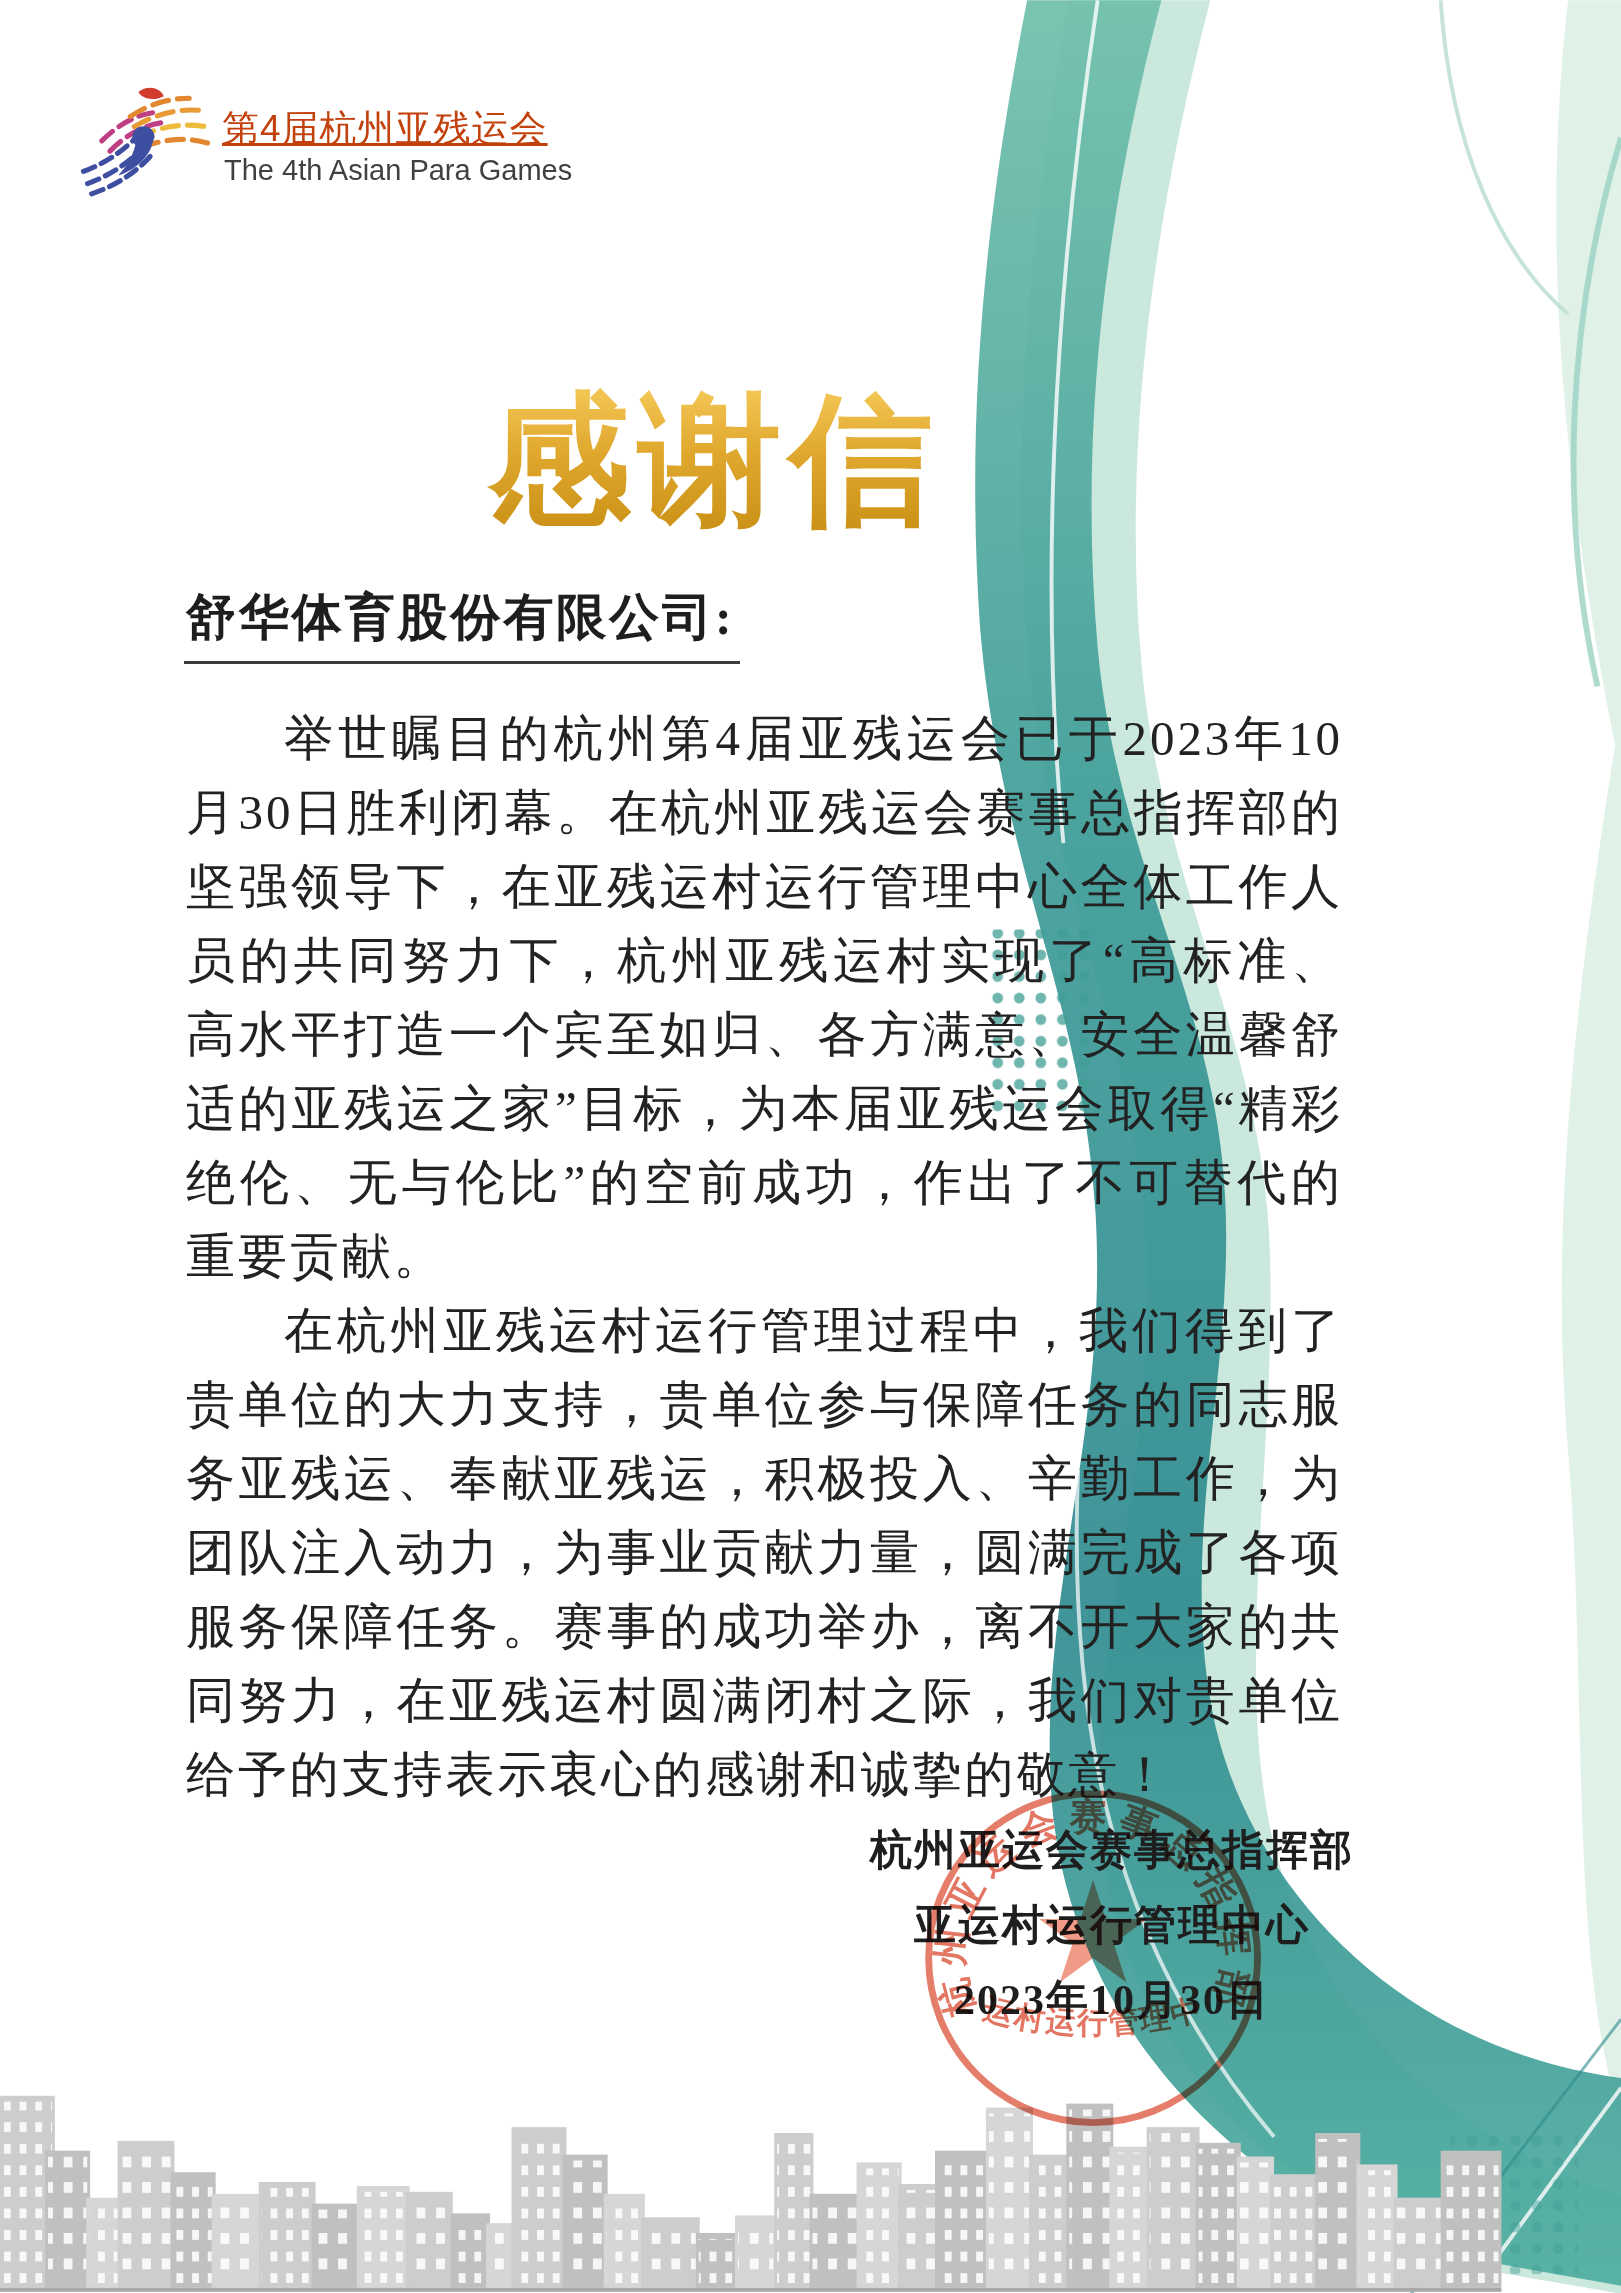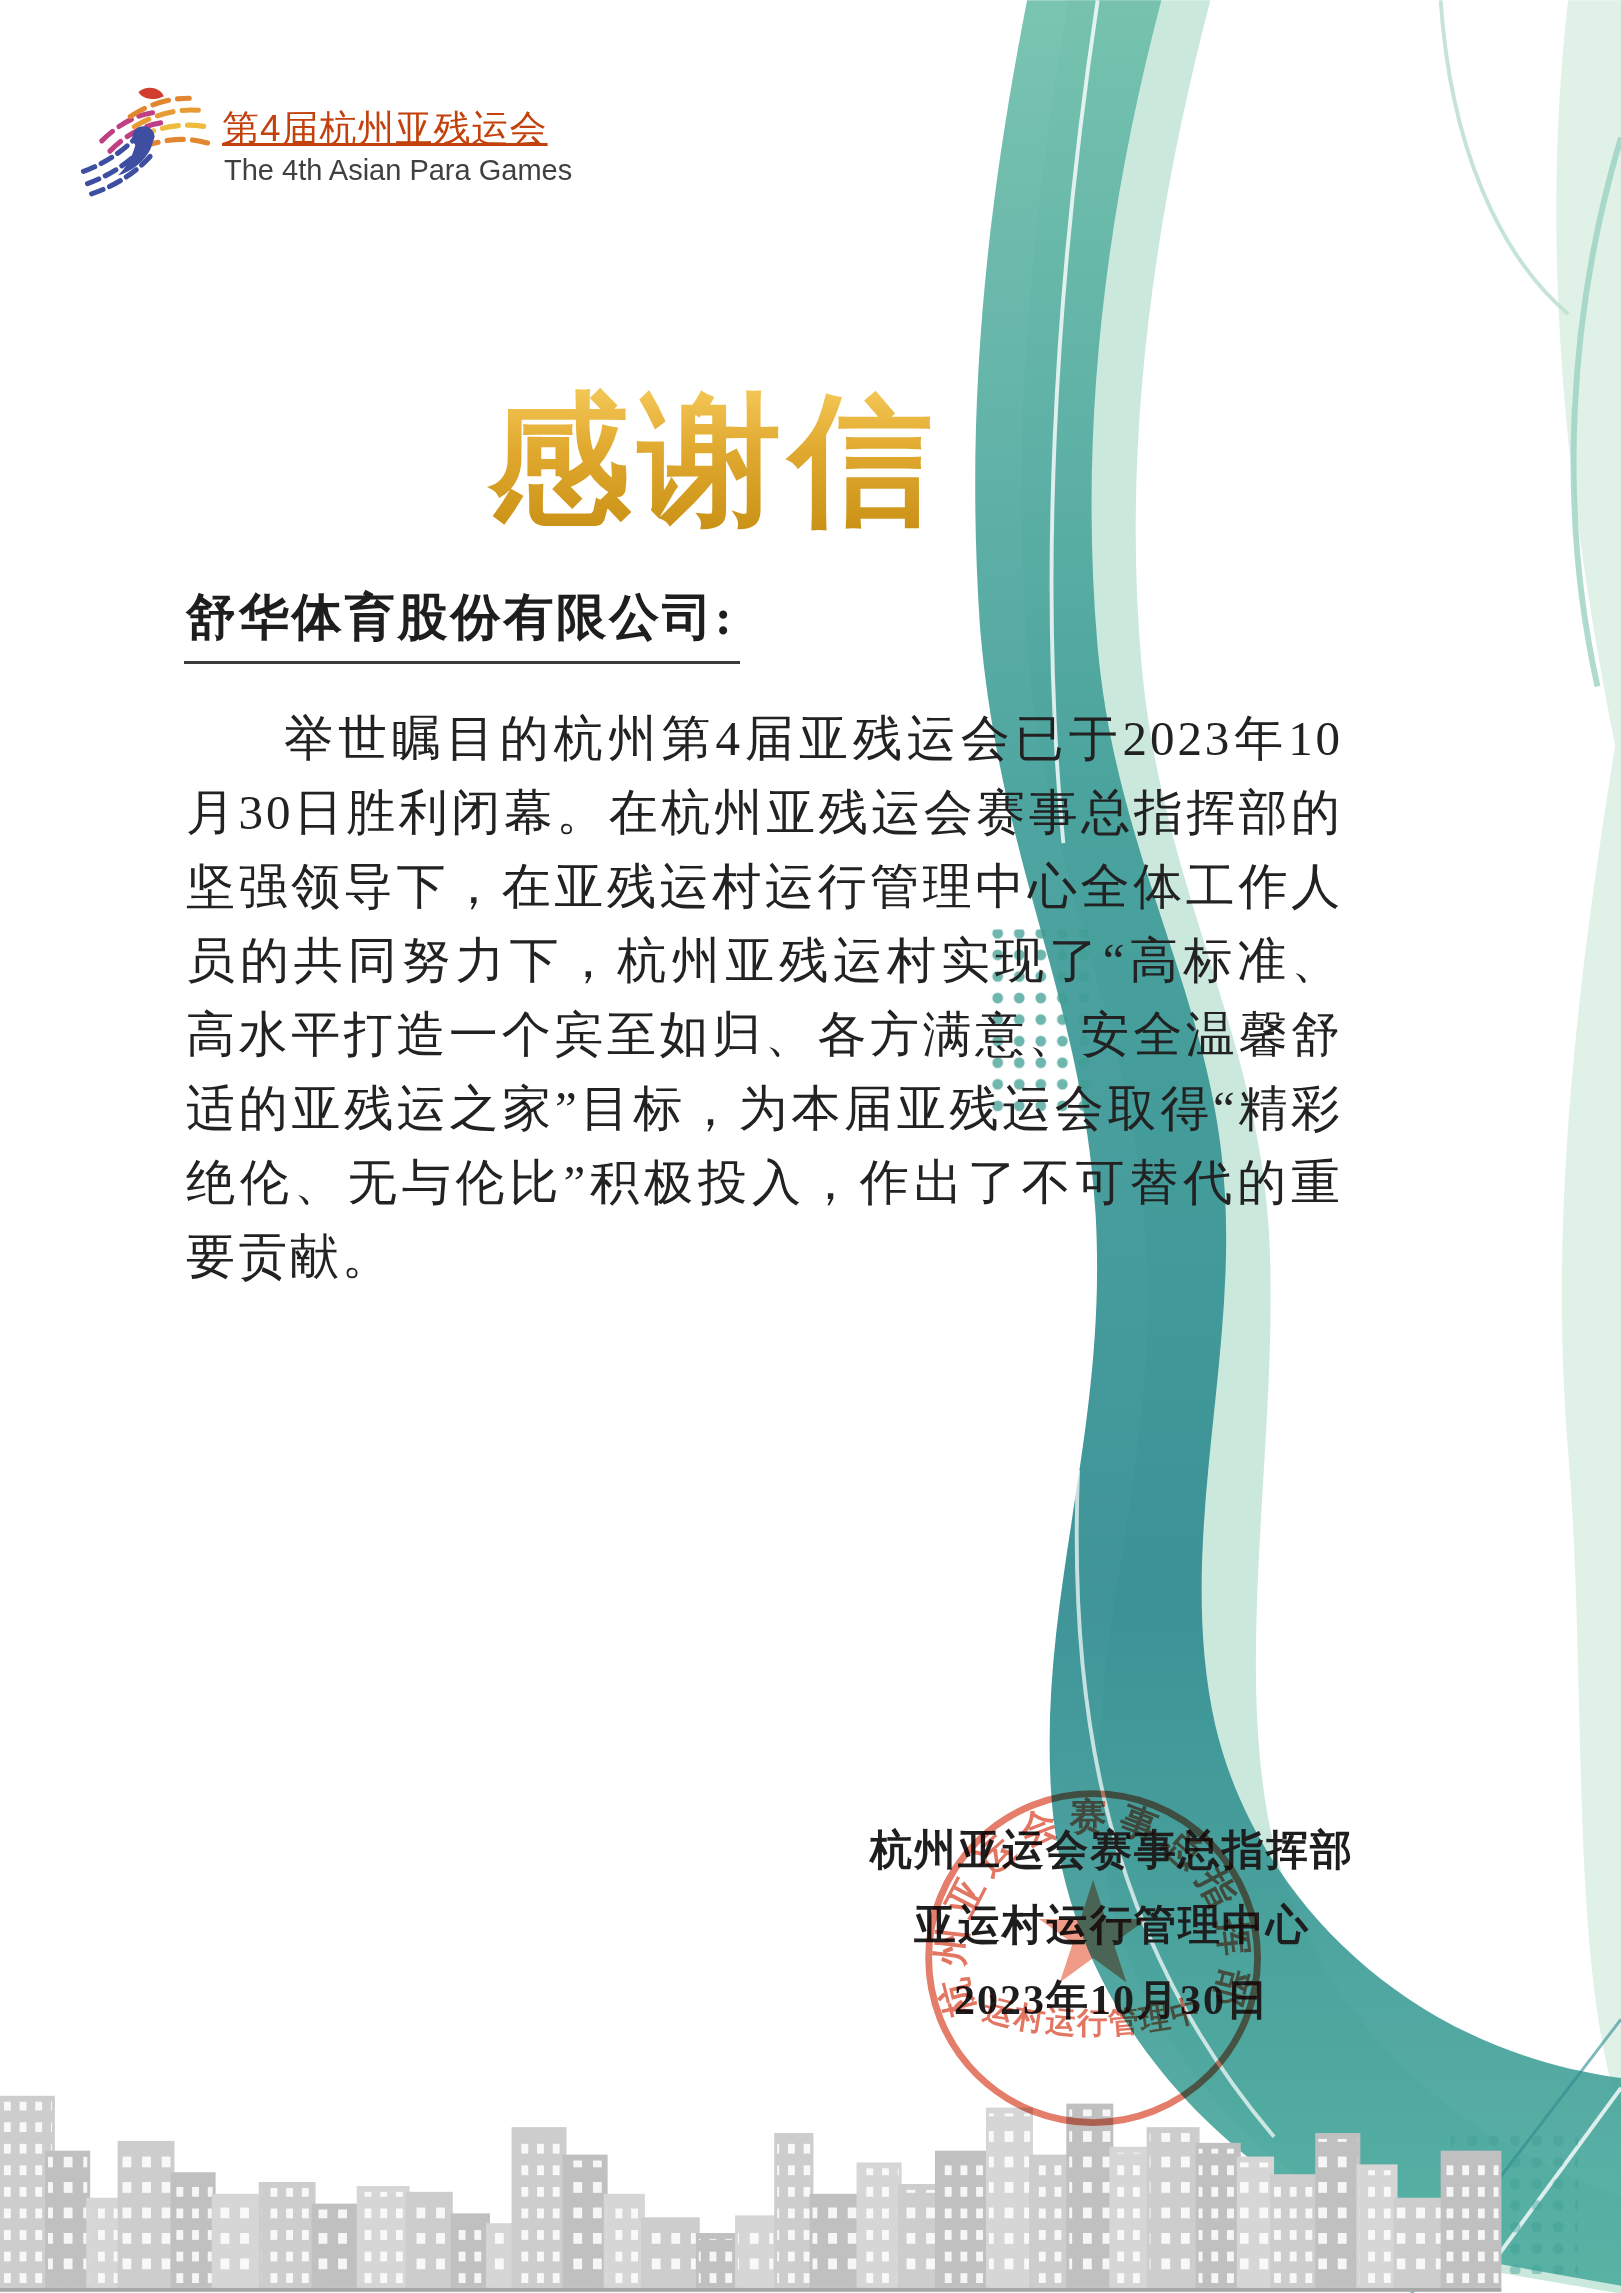--- a/index.html
+++ b/index.html
@@ -194,21 +194,22 @@
     <path d="M74,50 A11,11 0 1 0 55,58 C52,70 46,80 38,88 C52,84 64,74 70,62 Z" fill="#3e4fa2"></path>
   </svg>
   <div class="hdr-cn">第4届杭州亚残运会</div>
   <div class="hdr-en">The 4th Asian Para Games</div>
 
   <div class="title">感谢信</div>
 
   <div class="recipient">舒华体育股份有限公司:</div>
 
   <div class="body-text">
-    <p>举世瞩目的杭州第4届亚残运会已于2023年10月30日胜利闭幕。在杭州亚残运会赛事总指挥部的坚强领导下，在亚残运村运行管理中心全体工作人员的共同努力下，杭州亚残运村实现了“高标准、高水平打造一个宾至如归、各方满意、安全温馨舒适的亚残运之家”目标，为本届亚残运会取得“精彩绝伦、无与伦比”积极投入，作出了不可替代的重要贡献。</p>
+    <p>举世瞩目的杭州第4届亚残运会已于2023年10月30日胜利闭幕。在杭州亚残运会赛事总指挥部的坚强领导下，在亚残运村运行管理中心全体工作人员的共同努力下，杭州亚残运村实现了“高标准、高水平打造一个宾至如归、各方满意、安全温馨舒适的亚残运之家”目标，为本届亚残运会取得“精彩绝伦、无与伦比”的空前成功，作出了不可替代的重要贡献。</p>
+    <p>在杭州亚残运村运行管理过程中，我们得到了贵单位的大力支持，贵单位参与保障任务的同志服务亚残运、奉献亚残运，积极投入、辛勤工作，为团队注入动力，为事业贡献力量，圆满完成了各项服务保障任务。赛事的成功举办，离不开大家的共同努力，在亚残运村圆满闭村之际，我们对贵单位给予的支持表示衷心的感谢和诚挚的敬意！</p>
   </div>
 
   <div class="signature">
     <div>杭州亚运会赛事总指挥部</div>
     <div>亚运村运行管理中心</div>
     <div>2023年10月30日</div>
   </div>
 
   <svg class="stamp" viewBox="0 0 380 390" aria-hidden="true">
     <circle cx="185" cy="190" r="168" fill="none" stroke="#dd5a42" stroke-width="7" opacity="0.85"></circle>

